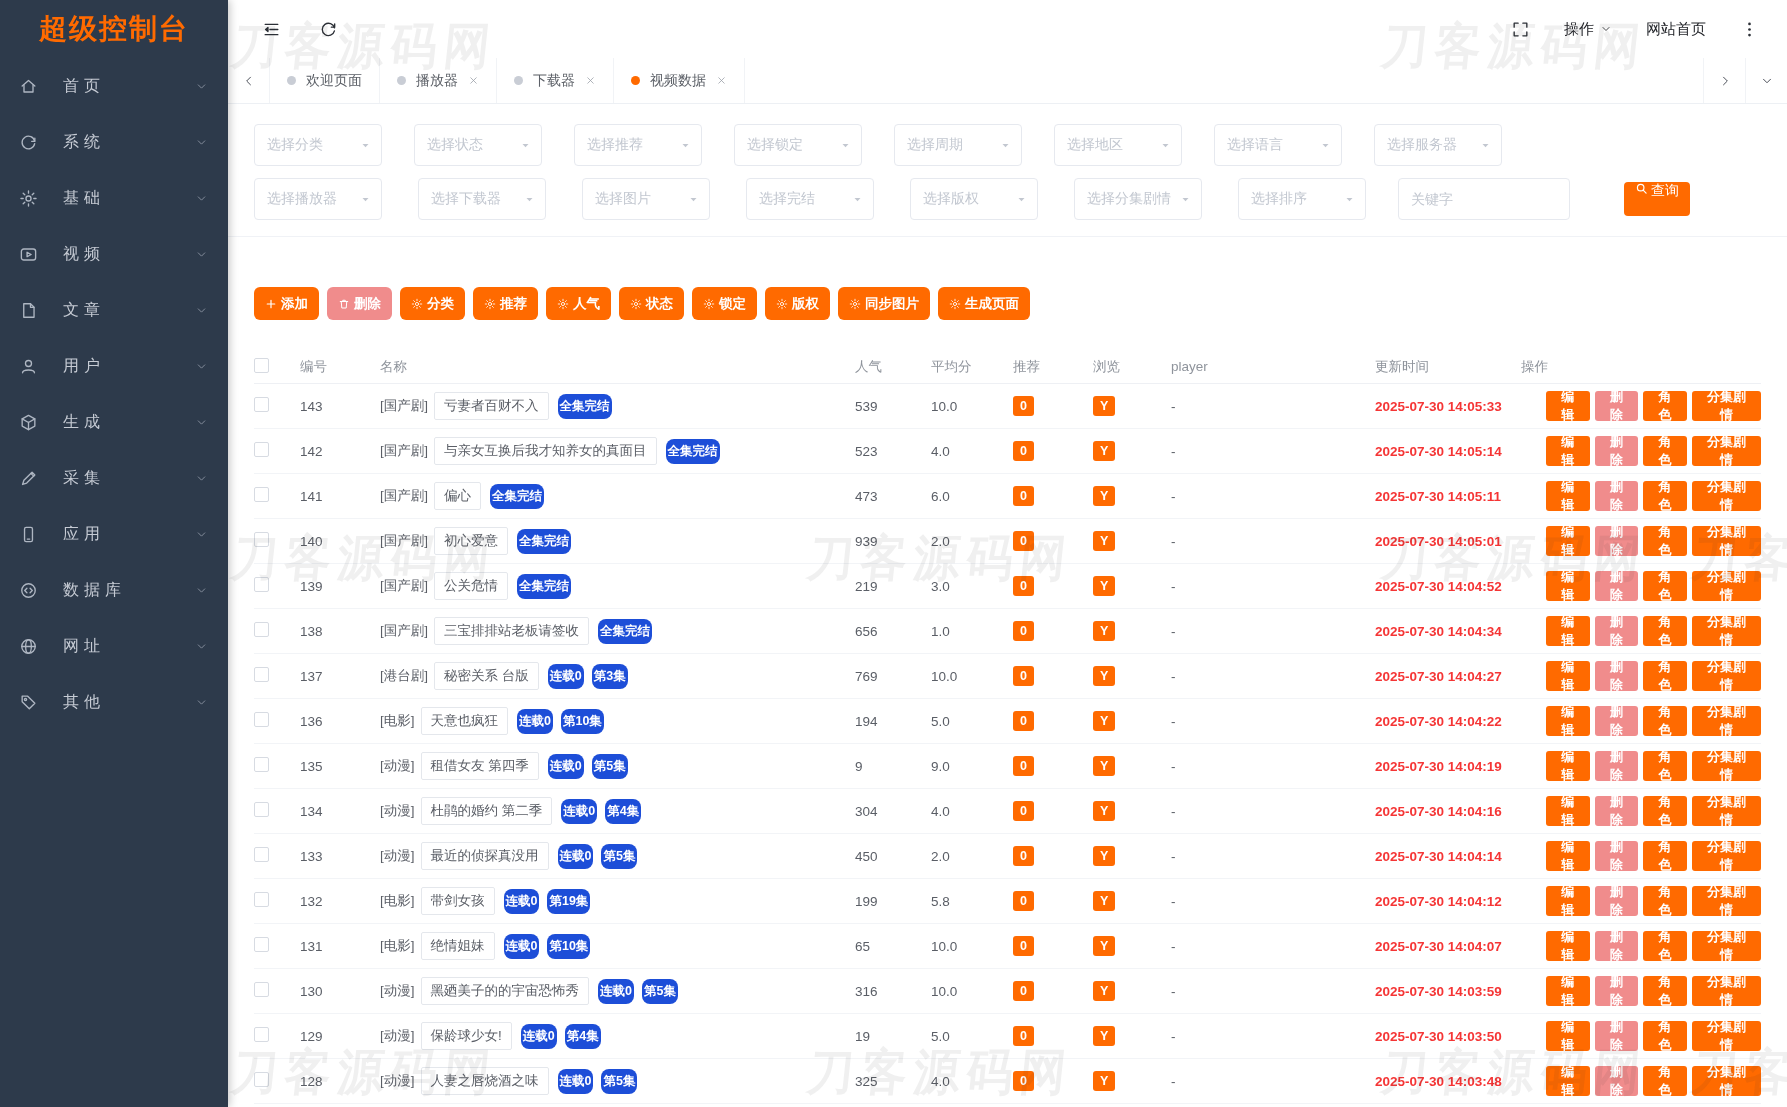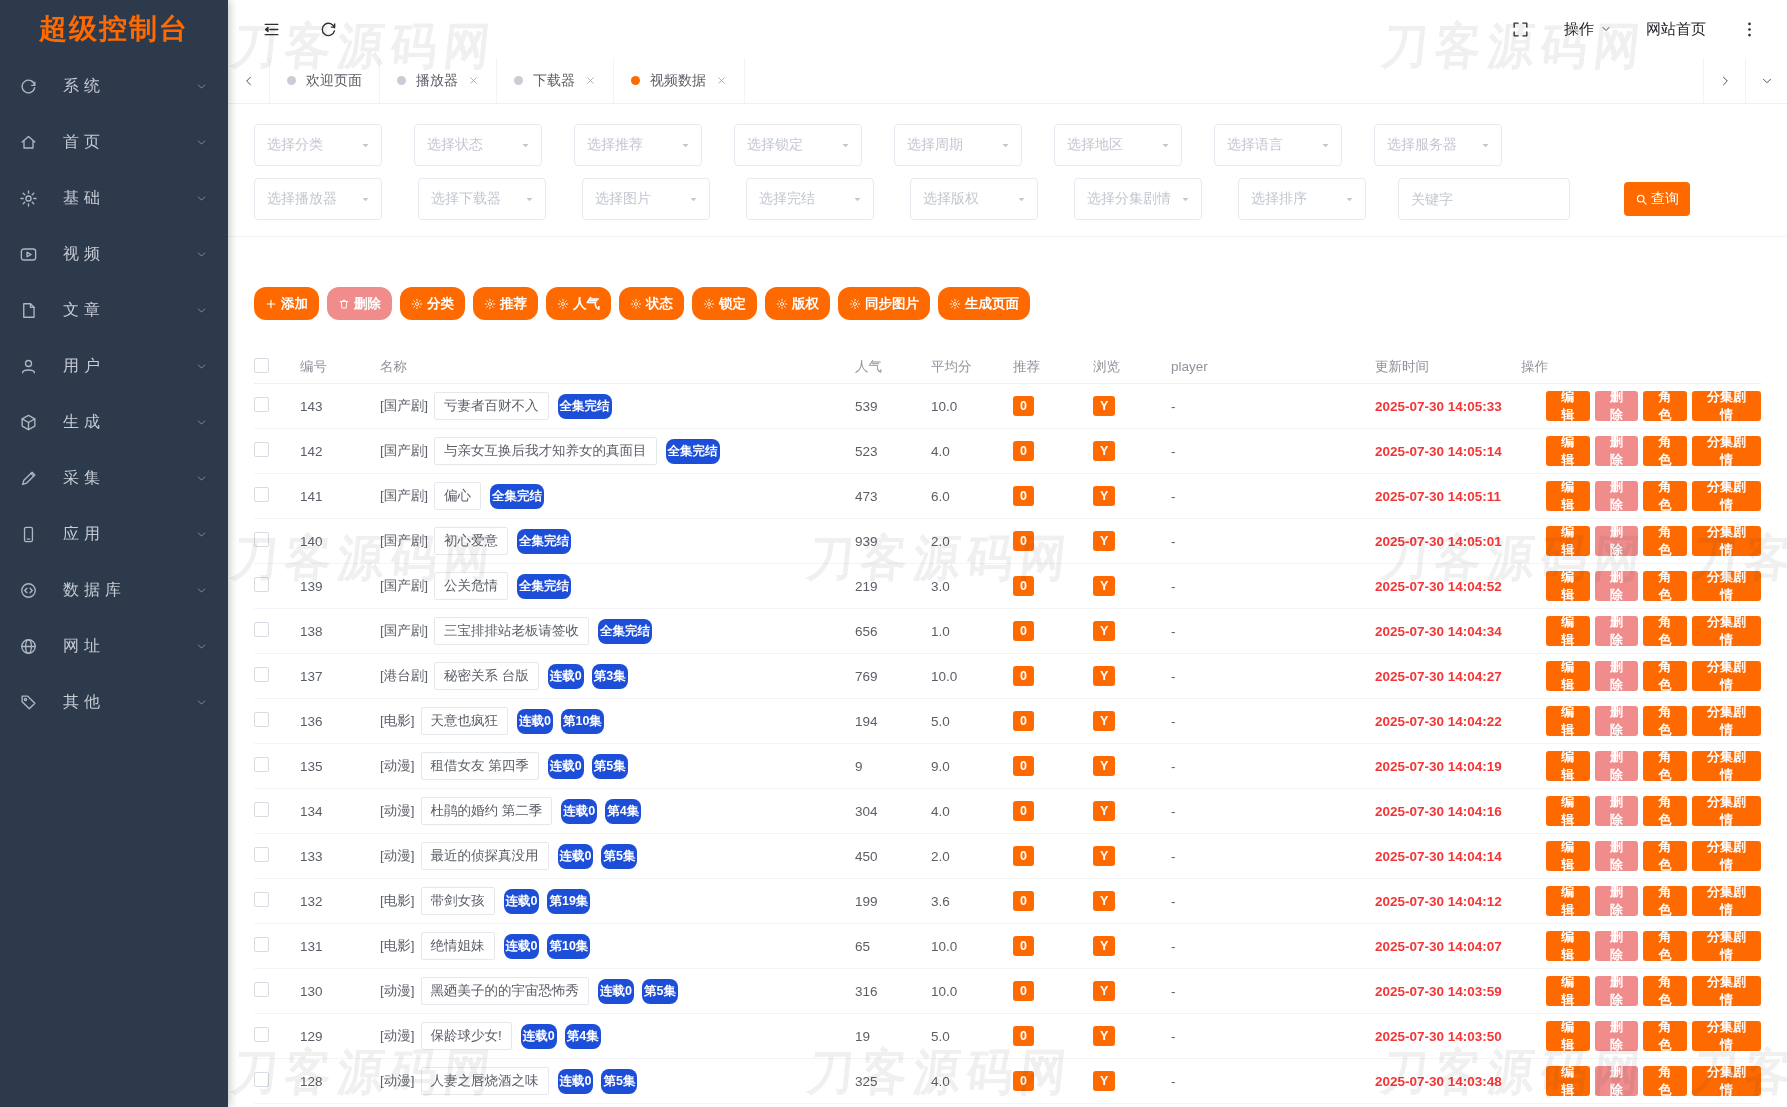--- a/index.html
+++ b/index.html
@@ -46,28 +46,28 @@
   .select { width:128px; height:42px; border:1px solid #e6e9ef; border-radius:4px;
             display:flex; align-items:center; padding:0 10px 0 12px;
             color:#c2c7d0; font-size:14px; background:#fff; cursor:pointer; }
   .sel-text { flex:1; white-space:nowrap; overflow:hidden; }
   .caret { font-size:11px; color:#c2c7d0; display:flex; }
   .kw { width:172px; height:42px; border:1px solid #e6e9ef; border-radius:4px;
         padding:0 12px; font-size:14px; color:#555; outline:none;
         font-family:"Liberation Sans","DejaVu Sans",sans-serif; }
   .kw::placeholder { color:#c2c7d0; }
   .search-btn { margin-left:22px; height:34px; padding:0 11px; background:#ff6a00; border:none;
-                border-radius:4px; color:#fff; font-size:14px; display:flex; align-items:center;
+                border-radius:4px; color:#fff; font-size:14px; display:flex; align-items:flex-start;
                 gap:3px; cursor:pointer; }
   .search-btn .s-icon { font-size:13px; display:flex; }
 
   .divider { height:1px; background:#f0f2f6; margin:16px -26px 0; }
 
   .btn-row { display:flex; gap:8px; margin-top:50px; }
-  .abtn { height:33px; padding:0 11px; border-radius:12px; border:none; background:#ff6a00;
+  .abtn { height:33px; padding:0 11px; border-radius:6px; border:none; background:#ff6a00;
           color:#fff; font-size:13.5px; font-weight:bold; display:flex; align-items:center;
           gap:4px; cursor:pointer; }
   .abtn.pink { background:#f08c8c; }
   .abtn-icon { font-size:12px; display:flex; }
 
   
   .vtable { margin-top:30px; }
   .grid { display:grid; grid-template-columns:46px 80px 1fr 76px 82px 80px 78px 204px 146px 240px;
           align-items:center; }
   .thead { height:34px; color:#8f949c; font-size:13.5px; border-bottom:1px solid #eef0f4; }
@@ -97,42 +97,42 @@
   [data-icon] svg { width:1em; height:1em; display:block; }
 </style>
 </head>
 <body>
 
 <div class="sidebar">
   <div class="logo">超级控制台</div>
   <div class="menu">
 
       <div class="menu-item">
+        <span class="mi-icon" data-icon="home-icon">
+          <svg viewBox="0 0 24 24" fill="none" stroke="currentColor" stroke-width="1.7" stroke-linecap="round" stroke-linejoin="round">
+            <path d="M4 11.5 L12 4.5 L20 11.5"></path>
+            <path d="M6.3 10 V19 H17.7 V10"></path>
+          </svg>
+        </span>
+        <span class="mi-label">首页</span>
+        <span class="mi-chevron" data-icon="chevron-down-icon">
+          <svg viewBox="0 0 24 24" fill="none" stroke="currentColor" stroke-width="1.7" stroke-linecap="round" stroke-linejoin="round">
+            <path d="M6 9 L12 15 L18 9"></path>
+          </svg>
+        </span>
+      </div>
+
+      <div class="menu-item">
         <span class="mi-icon" data-icon="system-icon">
           <svg viewBox="0 0 24 24" fill="none" stroke="currentColor" stroke-width="1.7" stroke-linecap="round" stroke-linejoin="round">
             <path d="M19.8 13.5 A8 8 0 1 1 19.8 10.5"></path>
             <path d="M20 6.5 V10.5 H16"></path>
           </svg>
         </span>
         <span class="mi-label">系统</span>
-        <span class="mi-chevron" data-icon="chevron-down-icon">
-          <svg viewBox="0 0 24 24" fill="none" stroke="currentColor" stroke-width="1.7" stroke-linecap="round" stroke-linejoin="round">
-            <path d="M6 9 L12 15 L18 9"></path>
-          </svg>
-        </span>
-      </div>
-
-      <div class="menu-item">
-        <span class="mi-icon" data-icon="home-icon">
-          <svg viewBox="0 0 24 24" fill="none" stroke="currentColor" stroke-width="1.7" stroke-linecap="round" stroke-linejoin="round">
-            <path d="M4 11.5 L12 4.5 L20 11.5"></path>
-            <path d="M6.3 10 V19 H17.7 V10"></path>
-          </svg>
-        </span>
-        <span class="mi-label">首页</span>
         <span class="mi-chevron" data-icon="chevron-down-icon">
           <svg viewBox="0 0 24 24" fill="none" stroke="currentColor" stroke-width="1.7" stroke-linecap="round" stroke-linejoin="round">
             <path d="M6 9 L12 15 L18 9"></path>
           </svg>
         </span>
       </div>
 
       <div class="menu-item">
         <span class="mi-icon" data-icon="gear-icon">
           <svg viewBox="0 0 24 24" fill="none" stroke="currentColor" stroke-width="1.7" stroke-linecap="round" stroke-linejoin="round">
@@ -949,21 +949,21 @@
             <div class="name-cell">
               <span class="cat">[电影]</span>
               <span class="title-box">带剑女孩</span>
               <span class="tags">
 
               <span class="otag">连载0</span>
                 <span class="otag">第19集</span>
               </span>
             </div>
             <div>199</div>
-            <div>3.6</div>
+            <div>5.8</div>
             <div><span class="badge">0</span></div>
             <div><span class="badge">Y</span></div>
             <div>-</div>
             <div class="time">2025-07-30 14:04:12</div>
             <div class="ops">
               <button class="op">编辑</button>
               <button class="op pink">删除</button>
               <button class="op">角色</button>
               <button class="op">分集剧情</button>
             </div>

